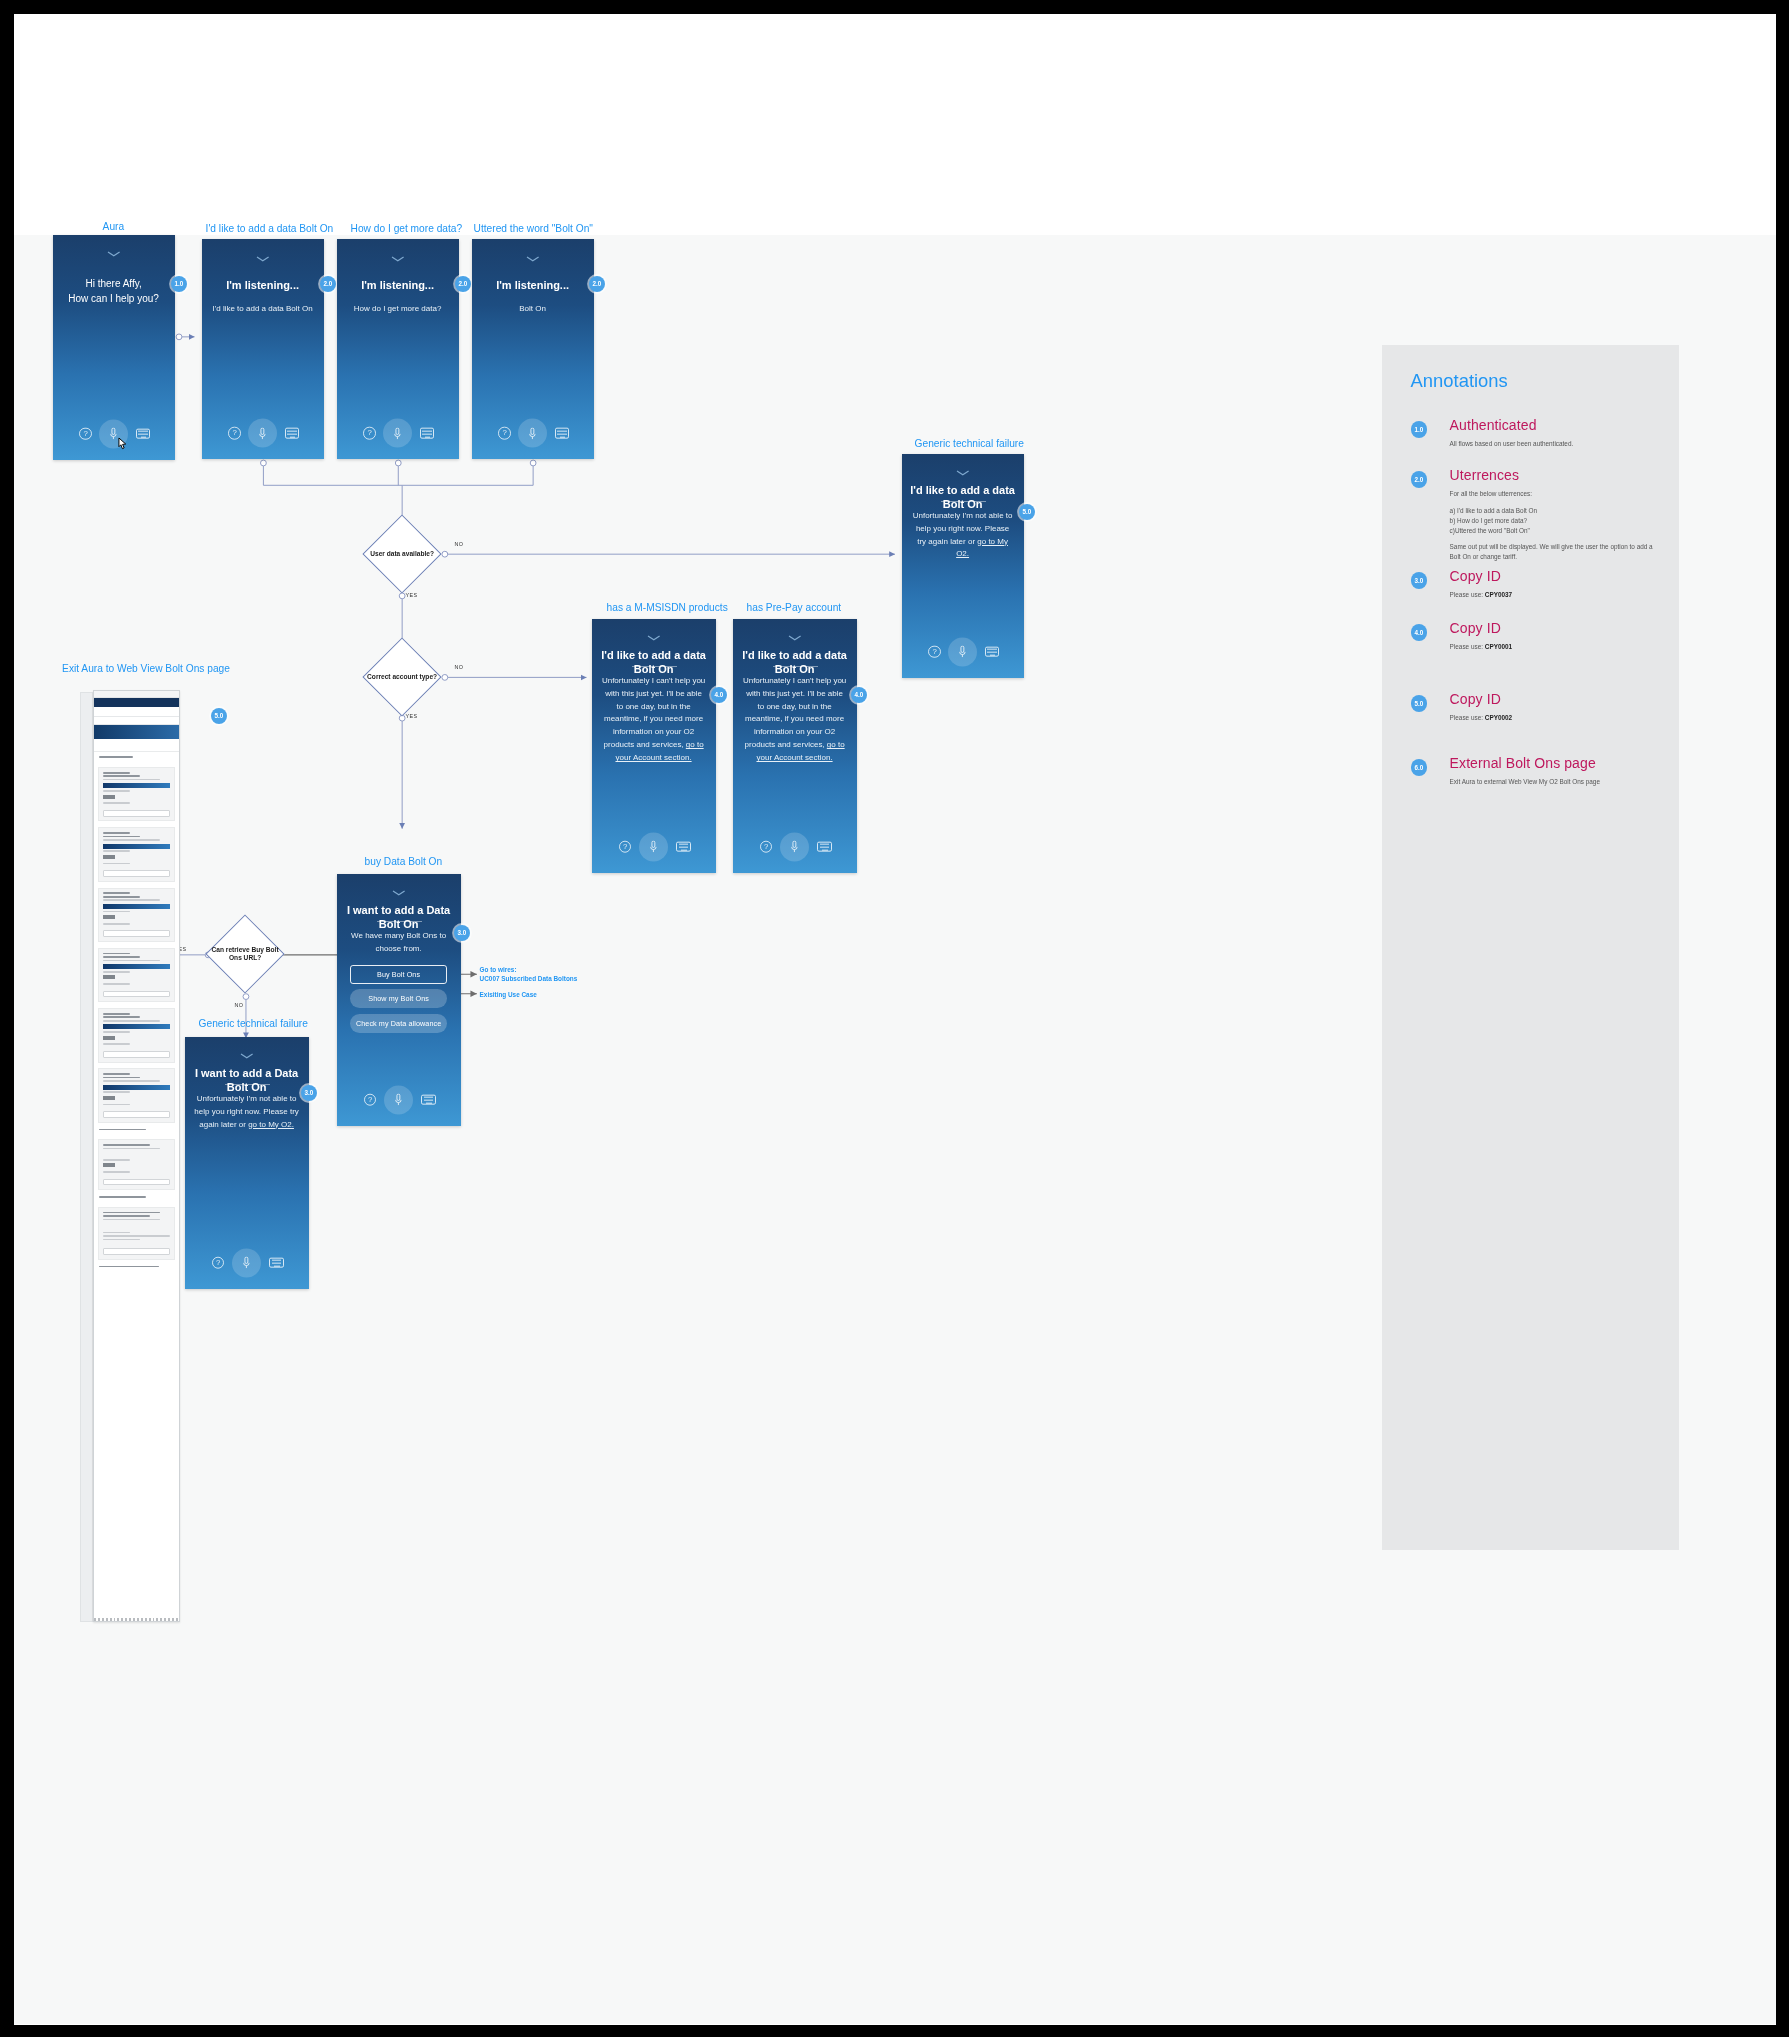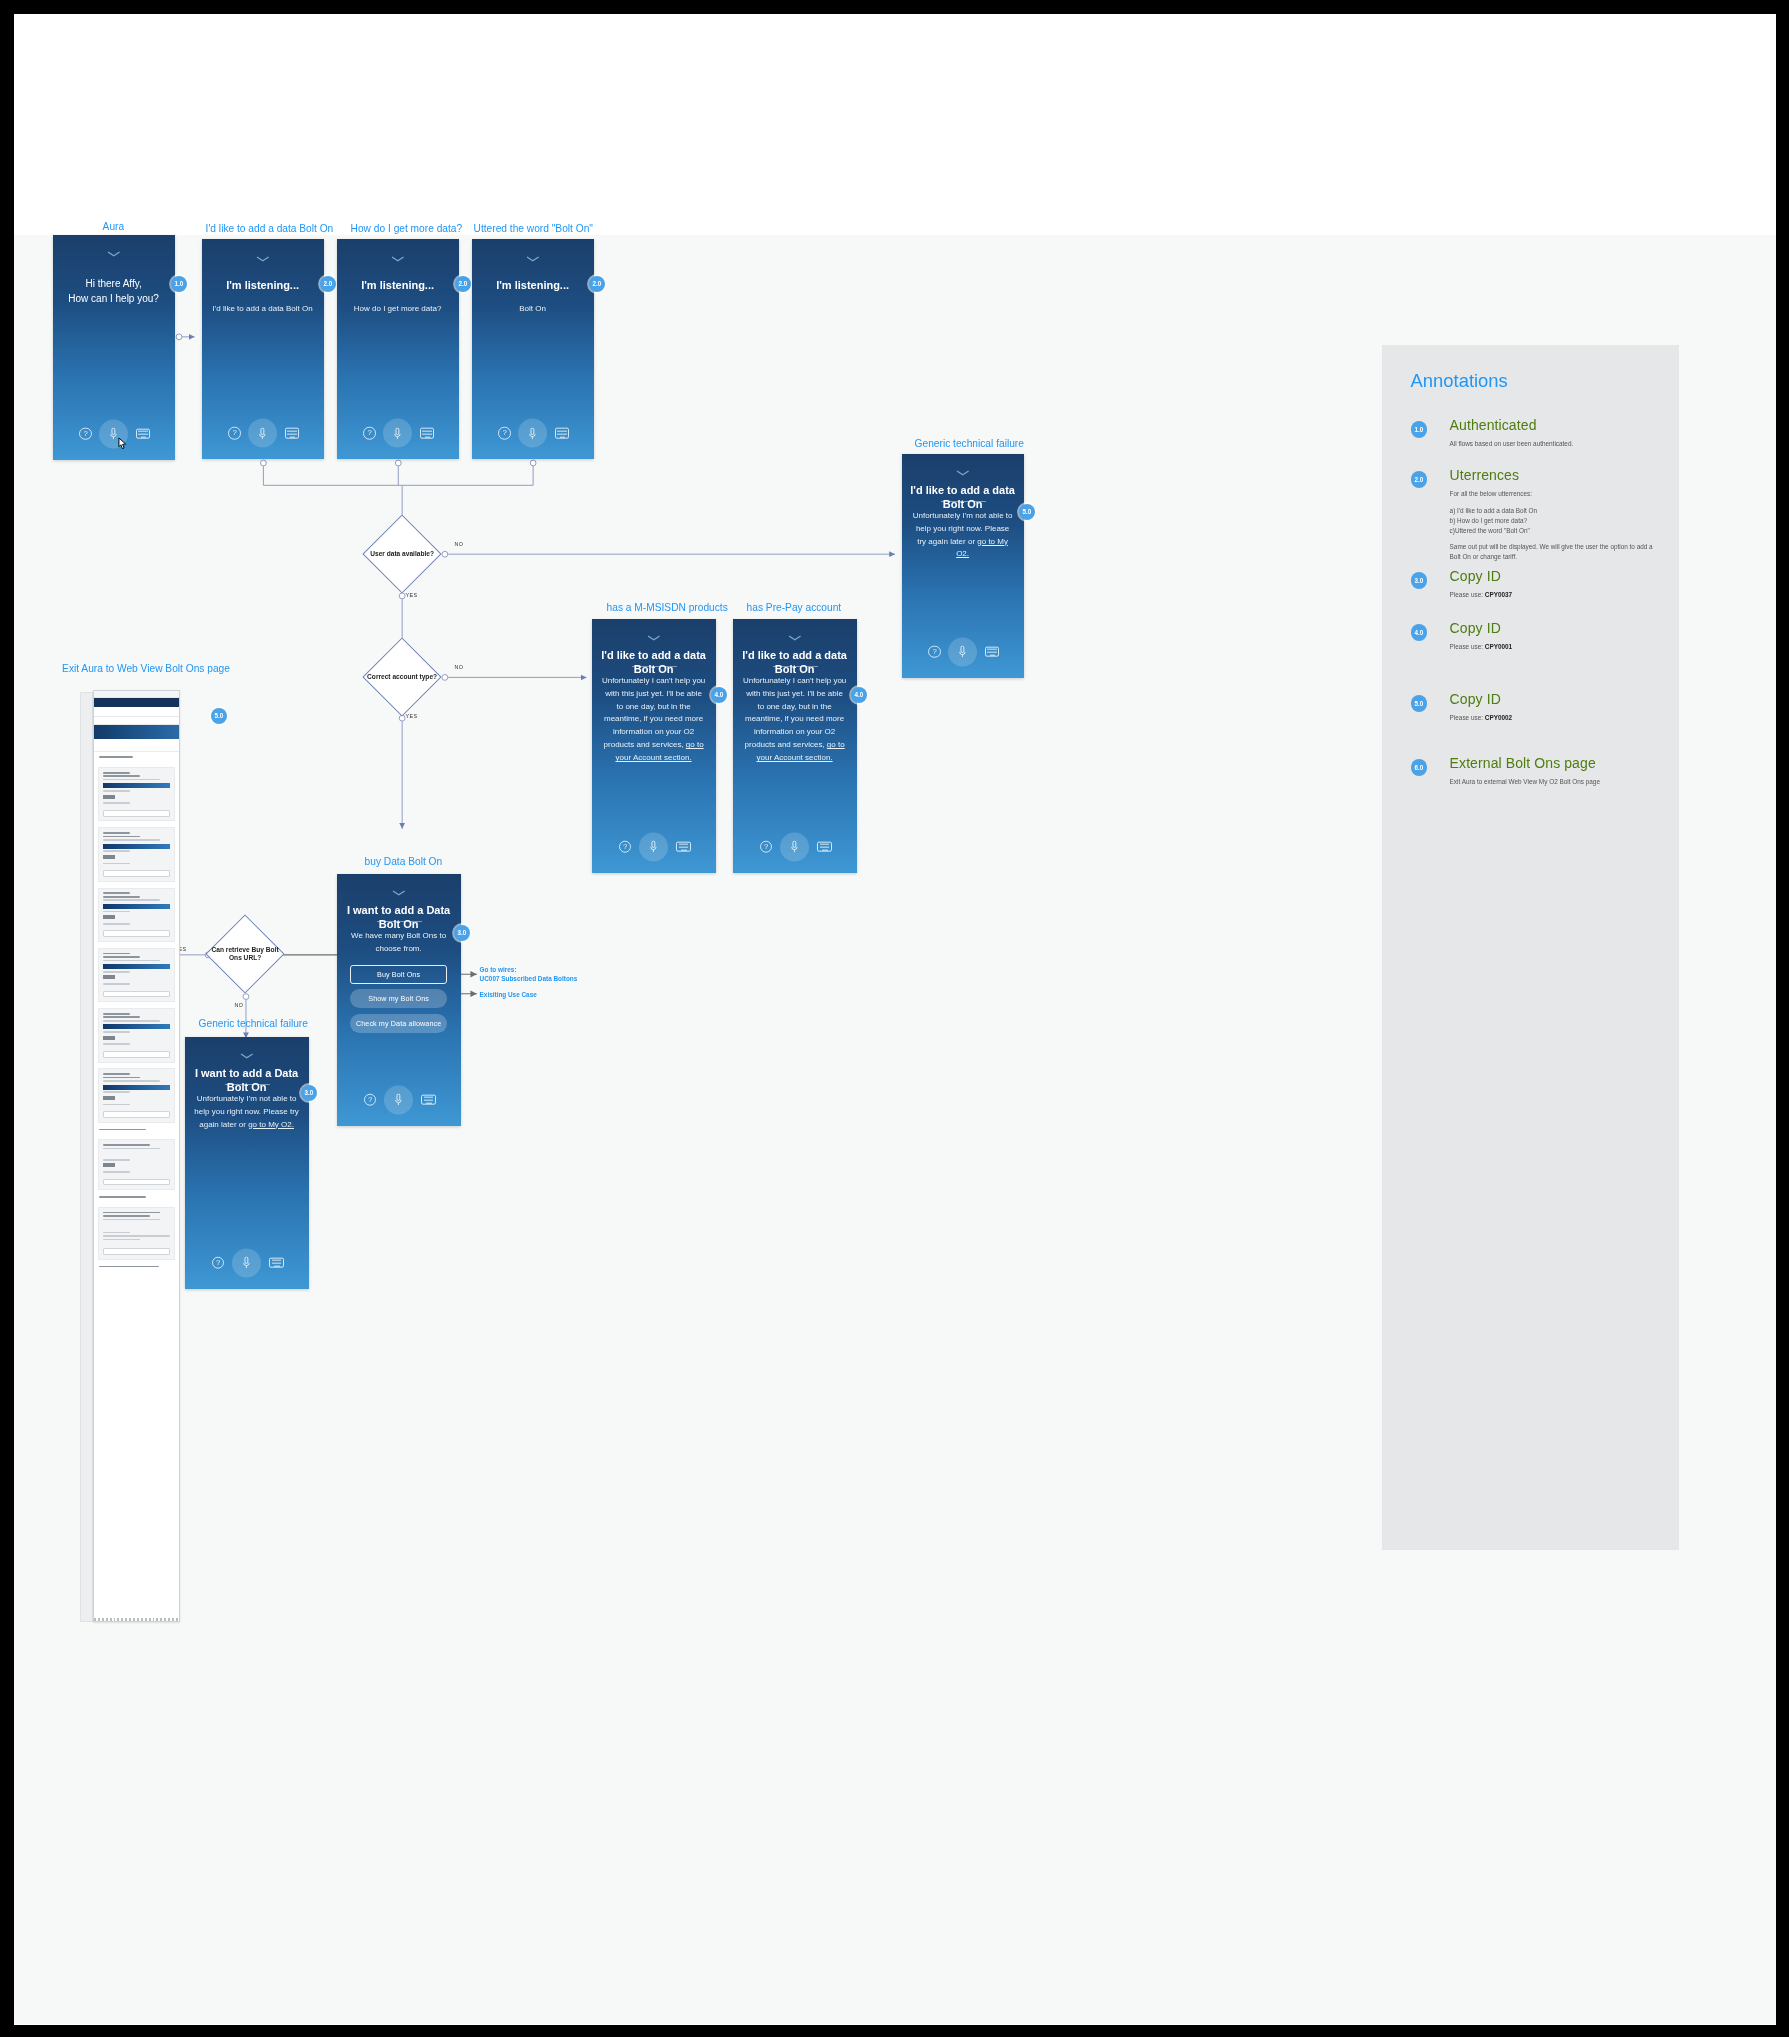--- a/index.html
+++ b/index.html
@@ -45,21 +45,21 @@
   .annot-title {
     position:absolute; left:29px; top:25px;
     font-size:18.4px; color:#2196f3; font-weight:400;
   }
   .annot-item { position:absolute; left:29px; width:243px; }
   .annot-badge {
     position:absolute; left:0; top:1.9px; width:16.5px; height:16.5px; border-radius:50%;
     background:#4aa3e8; color:#fff; font-size:6.3px; font-weight:bold;
     display:flex; align-items:center; justify-content:center;
   }
-  .annot-head { position:absolute; left:39px; top:-2.9px; font-size:14px; color:#4d7c0f; font-weight:400; letter-spacing:0.1px;}
+  .annot-head { position:absolute; left:39px; top:-2.9px; font-size:14px; color:#be185d; font-weight:400; letter-spacing:0.1px;}
   .annot-body { position:absolute; left:39px; top:19.4px; width:210px; font-size:6.4px; color:#555; line-height:1.55; }
   .annot-body .blk { margin-bottom:6.8px; }
   .annot-body b { color:#222; }
 
   
   .phone {
     position:absolute;
     background:linear-gradient(180deg,#1b3f6b 0%,#1d4d81 30%,#2a72b0 62%,#3e98d4 100%);
     box-shadow:0 1px 2.9px rgba(0,0,0,.18);
   }

